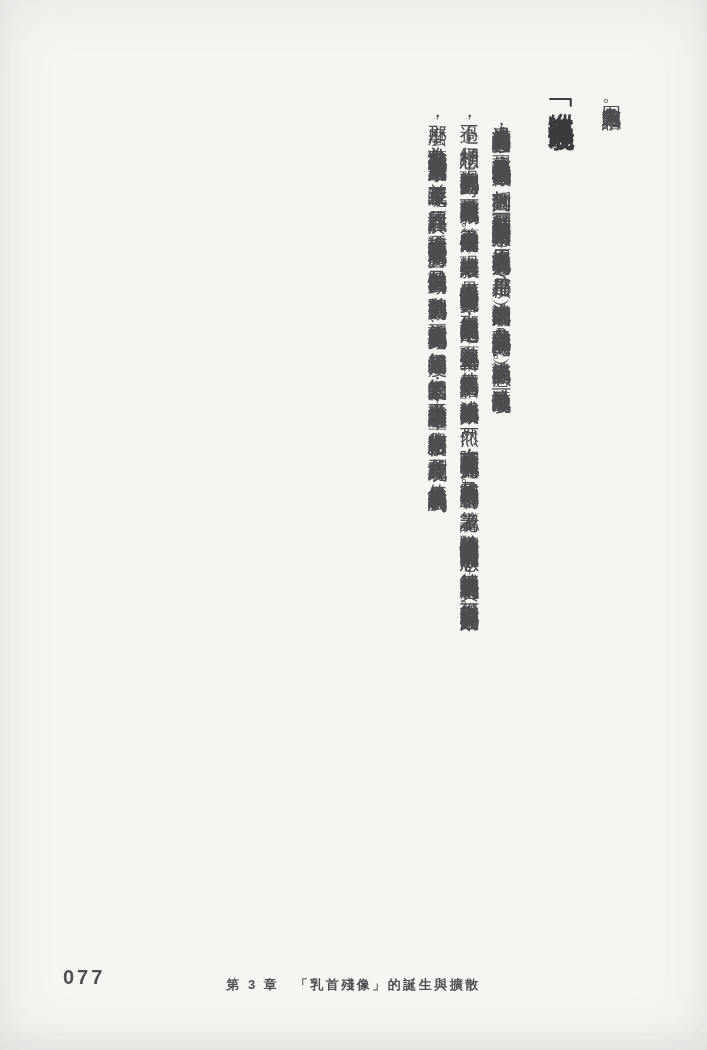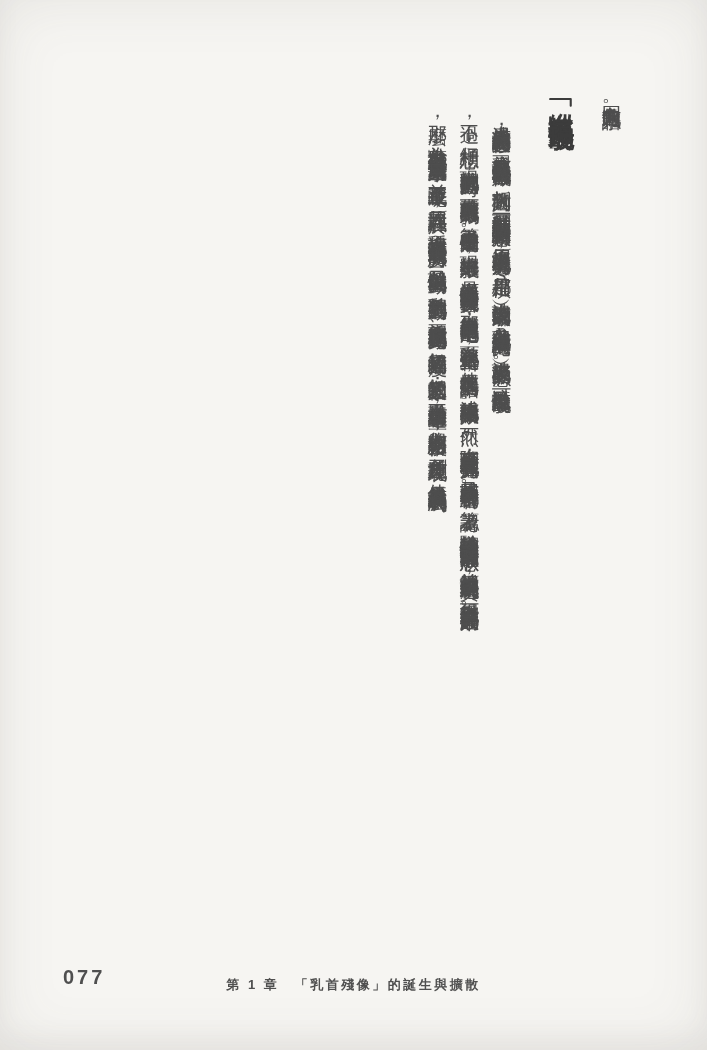--- a/index.html
+++ b/index.html
@@ -93,16 +93,16 @@
 
     <p class="indent">成人漫畫界突然造訪的典範轉移，成為一種嶄新乳房搖晃表現法的「乳首殘像」，剖析其內涵，我們可以在其中看到一種非常有意思的創意轉換。原來用於漫畫中的乳房搖晃，都是用橫（S波）來表現輪廓的震動；但乳首殘像卻用了縱向的搖晃（P波）來表現搖晃的動感。這可以說是革命性的發現。</p>
 
     <p class="indent">不過，仔細想想，現實中的乳房劇烈搖動時，真的可能只有乳頭留下殘影嗎？筆者心中產生了這個疑問。現實中的車燈殘影，是光源在黑暗中快速移動導致的視覺暫留現象；那麼如果模仿汽車在黑暗中的甩尾，在乳頭塗上螢光塗料，使其在黑暗中搖晃的話，或許也能得出相同的效果。然而，實際上看到的可能只有整個乳房在搖晃，又或是因為太暗而什麼都看不到。筆者認為，實驗的結果恐怕只能得到本章最初提到成人片中的那種狀態，就算把漫畫中的表現應用到現實，很可能也只會得到完全不有趣的效果。</p>
 
     <p class="indent">那麼，為什麼「乳首殘像」表現會被這麼多成人漫畫家拿來用，並一直成長至今呢？其原因或許在於，這種表現中存在著唯有漫畫才能表現的妄想力，以及超越現實的性衝動。希望乳房激烈的震動、希望能更直接地感受那種晃動、想知道搖晃的幅度、想知道它的柔軟；難道不是讀者的這種希望，與作家的妄想力結合後，才創造了此種表現，使之成長為最具效果的表現公約嗎？</p>
   </div>
 
   <div class="footer">
     <span class="pagenum">077</span>
-    <span class="chapter">第 1 章　「乳首殘像」的誕生與擴散</span>
+    <span class="chapter">第 3 章　「乳首殘像」的誕生與擴散</span>
   </div>
 
 </div>
 
 </body></html>

